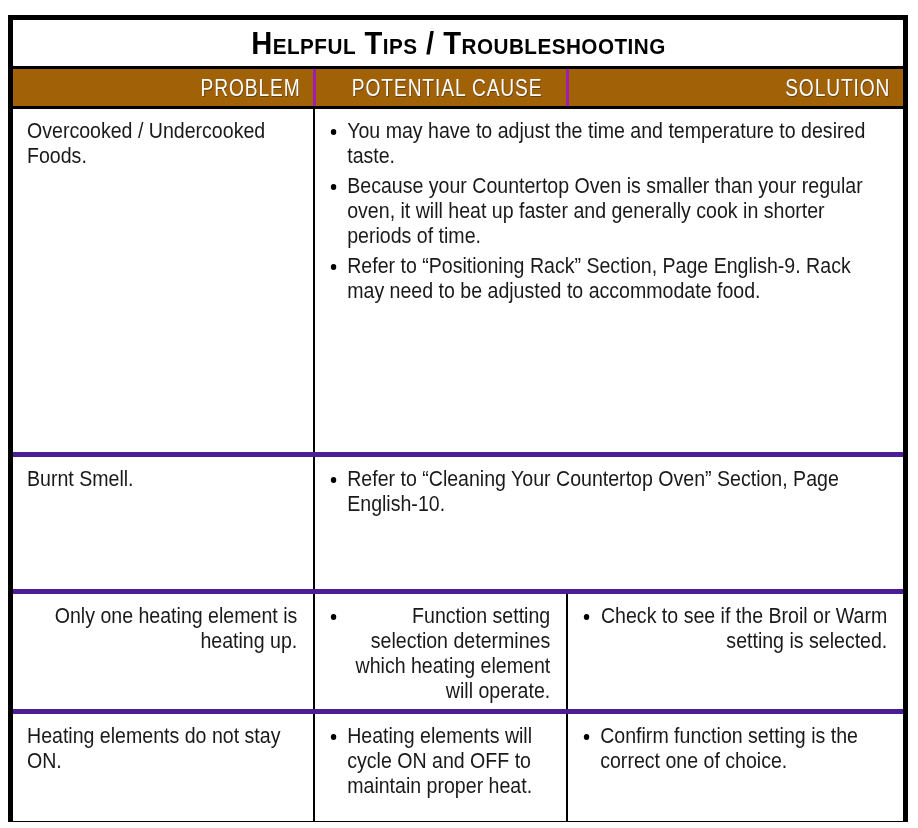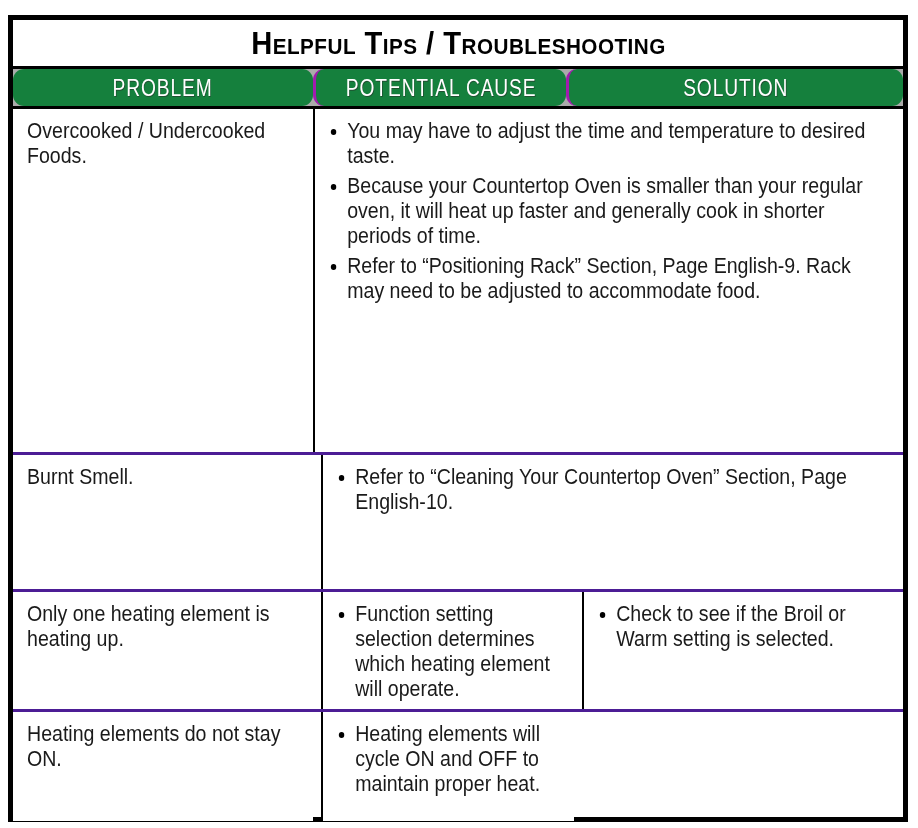--- a/index.html
+++ b/index.html
@@ -60,24 +60,23 @@
   .head-row {
     height: 40px;
     display: flex;
     background: #ababab;
     box-sizing: border-box;
     border-bottom: 3px solid #000000;
   }
   .head-cell {
     display: flex;
     align-items: center;
-    justify-content: center;
-    box-sizing: border-box;
-    background: #15803d;
-    border-radius: 11px;
+    justify-content: flex-end;
+    box-sizing: border-box;
+    background: #a16207;
   }
   .head-cell + .head-cell {
     border-left: 3px solid #a21caf;
   }
   .head-label {
     color: #ffffff;
     font-size: 24px;
     font-weight: normal;
     letter-spacing: 1.1px;
     line-height: 1;
@@ -90,42 +89,41 @@
   
   .body-rows {
     display: flex;
     flex-direction: column;
   }
   .row {
     display: flex;
     box-sizing: border-box;
   }
   .row + .row {
-    border-top: 3px solid #4c1d95;
-    gap: 8px;
+    border-top: 5px solid #4c1d95;
   }
   .cell {
     box-sizing: border-box;
     padding: 10px 16px 10px 14px;
     background: #ffffff;
     overflow: hidden;
   }
   .cell + .cell {
     border-left: 2px solid #000000;
   }
 
   
   .c1 { width: 300px; flex: 0 0 300px; }
   .c2 { width: 253px; flex: 0 0 253px; }
   .c3 { flex: 1 1 auto; }
 
   
   .row-0 { height: 343px; }
   .row-1 { height: 137px; }
-  .row-2 { height: 120px; }
+  .row-2 { height: 120px; text-align: right; }
   .row-3 { height: 112px; }
 
   
   .plain {
     font-size: 21.5px;
     line-height: 25px;
     color: #1a1a1a;
     transform: scaleX(0.91);
     transform-origin: left top;
     width: 110%;
@@ -228,17 +226,22 @@
 
       <div class="row row-3">
         <div class="cell c1">
           <div class="plain">Heating elements do not stay ON.</div>
         </div>
         <div class="cell c2">
           <ul class="bullets">
             <li>Heating elements will cycle ON and OFF to maintain proper heat.</li>
           </ul>
         </div>
+        <div class="cell c3">
+          <ul class="bullets">
+            <li>Confirm function setting is the correct one of choice.</li>
+          </ul>
+        </div>
       </div>
 
     </div>
   </div>
 </div>
 
 </body></html>

